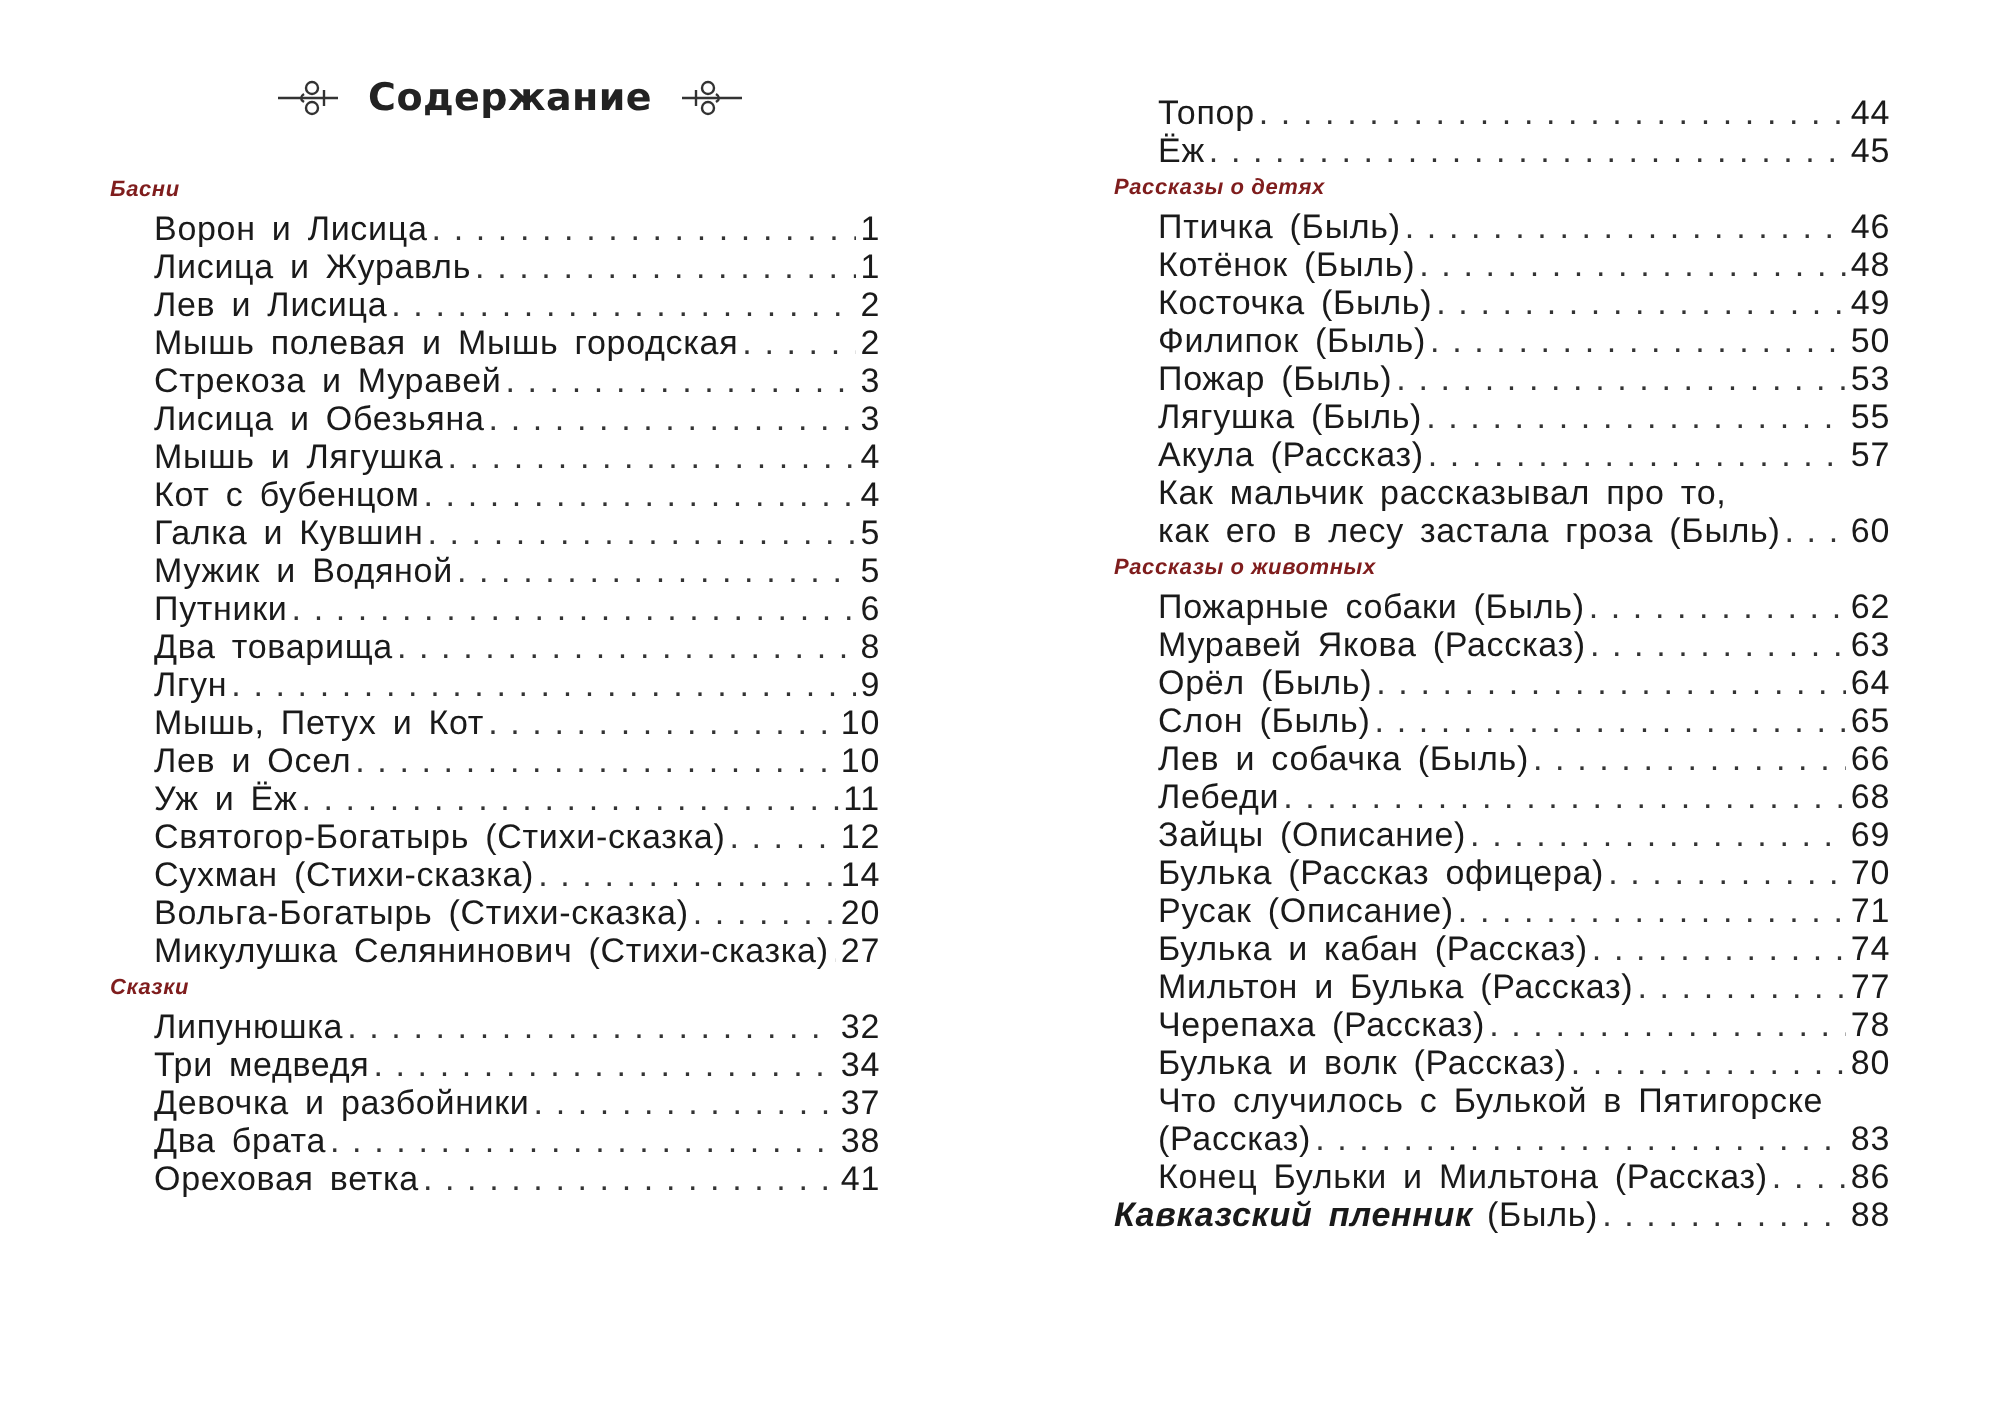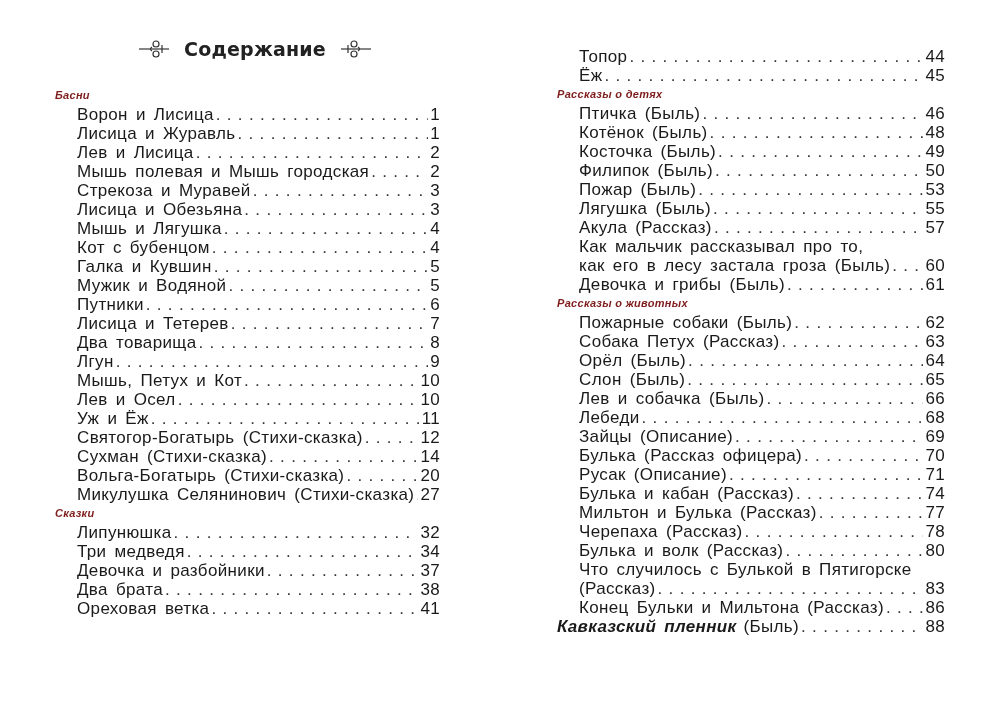--- a/index.html
+++ b/index.html
@@ -119,25 +119,20 @@
       <span class="t">Мужик и Водяной</span>
       <span class="lead"></span>
       <span class="p">5</span>
     </div>
     <div class="entry">
       <span class="t">Путники</span>
       <span class="lead"></span>
       <span class="p">6</span>
     </div>
     <div class="entry">
-      <span class="t">Лисица и Тетерев</span>
-      <span class="lead"></span>
-      <span class="p">7</span>
-    </div>
-    <div class="entry">
       <span class="t">Два товарища</span>
       <span class="lead"></span>
       <span class="p">8</span>
     </div>
     <div class="entry">
       <span class="t">Лгун</span>
       <span class="lead"></span>
       <span class="p">9</span>
     </div>
     <div class="entry">
@@ -251,33 +246,28 @@
       <span class="p">57</span>
     </div>
     <div class="entry noleader">
       <span class="t">Как мальчик рассказывал про то,</span>
     </div>
     <div class="entry">
       <span class="t">как его в лесу застала гроза (Быль)</span>
       <span class="lead"></span>
       <span class="p">60</span>
     </div>
-    <div class="entry">
-      <span class="t">Девочка и грибы (Быль)</span>
-      <span class="lead"></span>
-      <span class="p">61</span>
-    </div>
     <div class="section">Рассказы о животных</div>
     <div class="entry">
       <span class="t">Пожарные собаки (Быль)</span>
       <span class="lead"></span>
       <span class="p">62</span>
     </div>
     <div class="entry">
-      <span class="t">Собака Петух (Рассказ)</span>
+      <span class="t">Муравей Якова (Рассказ)</span>
       <span class="lead"></span>
       <span class="p">63</span>
     </div>
     <div class="entry">
       <span class="t">Орёл (Быль)</span>
       <span class="lead"></span>
       <span class="p">64</span>
     </div>
     <div class="entry">
       <span class="t">Слон (Быль)</span>

